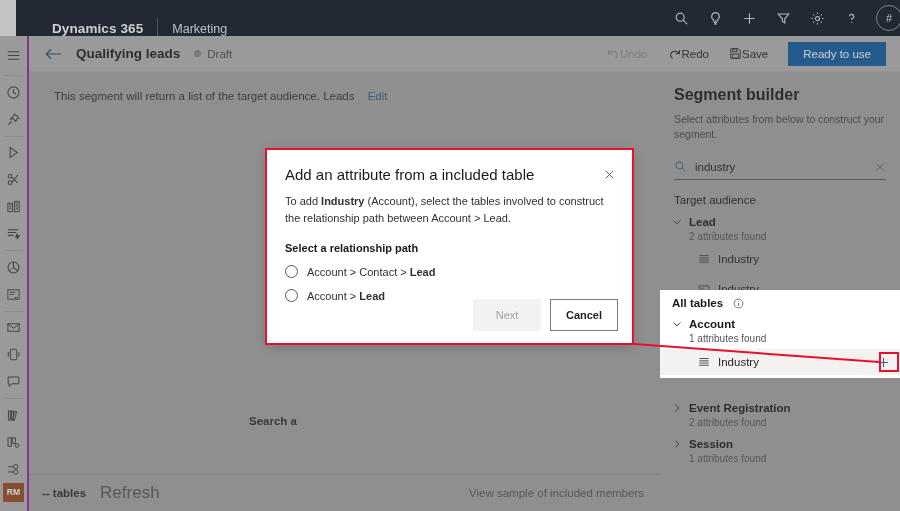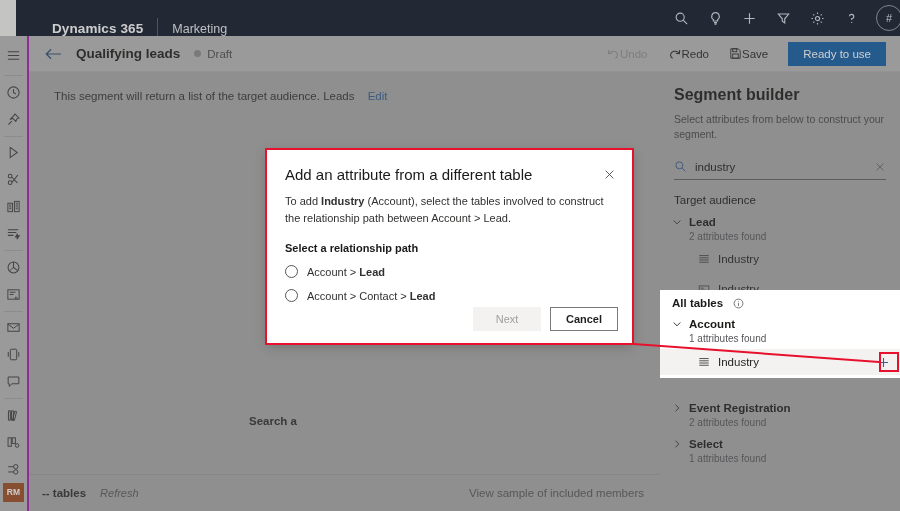--- a/index.html
+++ b/index.html
@@ -93,21 +93,21 @@
     white-space: nowrap;
   }
 
   
   .bottombar {
     position: absolute; top: 474px; left: 29px; width: 631px; height: 37px;
     background: #a6a6a6; border-top: 1px solid #9a9a9a;
     display: flex; align-items: center;
   }
   .members-count { font-size: 11.5px; font-weight: bold; color: #2d2c2b; margin-left: 13px; }
-  .refresh-link { font-size: 11px; color: #57565a; margin-left: 14px; font-style: italic; }
+  .refresh-link { font-size: 17px; color: #57565a; margin-left: 14px; }
   .view-sample { margin-left: auto; margin-right: 16px; font-size: 11.5px; color: #57565a; }
 
   
   .rightpanel {
     position: absolute; top: 72px; left: 660px; width: 240px; height: 439px;
     background: #a6a6a6; overflow: hidden;
   }
   .rp-title { margin: 14px 0 0 14px; font-size: 16px; font-weight: bold; color: #1b1a19; }
   .rp-sub { margin: 8px 14px 0 14px; font-size: 10.5px; color: #484644; line-height: 1.45; }
   .rp-search {
@@ -184,21 +184,21 @@
   .radio-mark {
     width: 13px; height: 13px; border-radius: 50%; border: 1.3px solid #575655;
     margin-right: 9px; flex: none;
   }
   .radio-label { font-size: 11px; color: #323130; }
   .radio-label b { font-weight: bold; }
   .dlg-actions {
     position: absolute; right: 14px; bottom: 12px; display: flex; gap: 9px;
   }
   .dlg-btn {
-    min-width: 68px; height: 24px; font-size: 11px;
+    min-width: 68px; height: 32px; font-size: 11px;
     display: flex; align-items: center; justify-content: center;
   }
   .dlg-btn.next { background: #f3f2f1; color: #a19f9d; }
   .dlg-btn.cancel { background: #fff; color: #201f1e; border: 1px solid #7a7976; font-weight: bold; }
 </style>
 </head>
 <body>
 
 <div id="app">
 
@@ -474,21 +474,21 @@
       <div class="tg-count">2 attributes found</div>
     </div>
 
     <div class="tree-group" style="margin-top:10px">
       <div class="tg-head">
         <span class="tg-chev">
           <svg width="10" height="10" viewBox="0 0 12 12" fill="none" stroke="currentColor" stroke-width="1.2">
             <path d="M4.2 2l4 4-4 4"></path>
             </svg>
         </span>
-        <span class="tg-name">Select</span>
+        <span class="tg-name">Session</span>
       </div>
       <div class="tg-count">1 attributes found</div>
     </div>
   </div>
 
   <div class="scrim"></div>
 
   <div class="spotlight">
     <div class="sl-all">
       <span>All tables</span>
@@ -519,39 +519,39 @@
       <span class="sl-plus">
         <svg width="13" height="13" viewBox="0 0 16 16" fill="none" stroke="currentColor" stroke-width="1.35">
           <path d="M8 2.4v11.2M2.4 8h11.2"></path>
           </svg>
       </span>
     </div>
   </div>
 
   <div class="dialog">
     <div class="dlg-head">
-      <div class="dlg-title">Add an attribute from a different table</div>
+      <div class="dlg-title">Add an attribute from a included table</div>
       <div class="dlg-close">
         <svg width="13" height="13" viewBox="0 0 16 16" fill="none" stroke="currentColor" stroke-width="1.2">
           <path d="M3.2 3.2l9.6 9.6M12.8 3.2l-9.6 9.6"></path>
           </svg>
       </div>
     </div>
     <div class="dlg-body">
       <span>To add </span><b>Industry</b><span> (Account), select the tables involved to construct the relationship path between Account &gt; Lead.</span>
     </div>
     <div class="dlg-sublabel">Select a relationship path</div>
 
     <div class="radio-row">
       <span class="radio-mark"></span>
-      <span class="radio-label"><span>Account &gt; </span><b>Lead</b></span>
+      <span class="radio-label"><span>Account &gt; Contact &gt; </span><b>Lead</b></span>
     </div>
     <div class="radio-row">
       <span class="radio-mark"></span>
-      <span class="radio-label"><span>Account &gt; Contact &gt; </span><b>Lead</b></span>
+      <span class="radio-label"><span>Account &gt; </span><b>Lead</b></span>
     </div>
 
     <div class="dlg-actions">
       <div class="dlg-btn next">Next</div>
       <div class="dlg-btn cancel">Cancel</div>
     </div>
   </div>
 
   <div class="anno-dialog-border"></div>
   <div class="anno-plus-box"></div>

